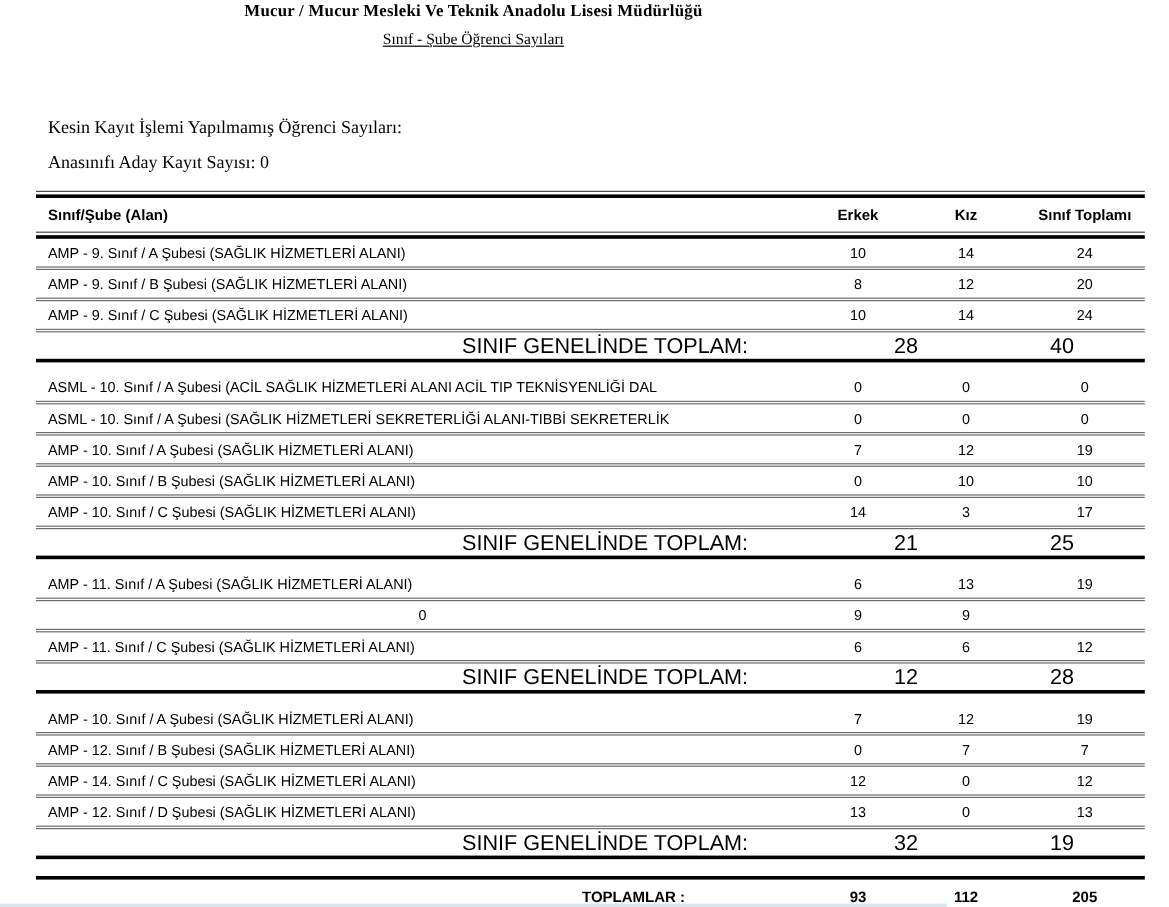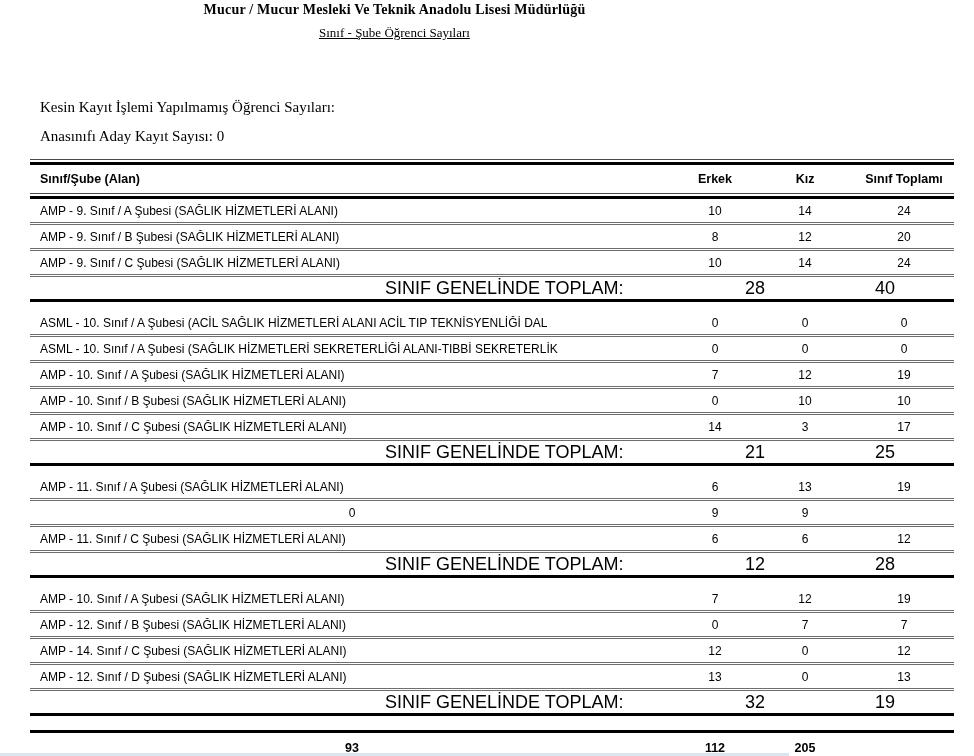--- a/index.html
+++ b/index.html
@@ -203,20 +203,21 @@
     <div class="c-num">32</div>
     <div class="c-num">19</div>
     <div class="c-num">51</div>
   </div>
 </div>
       </div>
 
     <div class="grand-spacer"></div>
     <div class="grand-block">
       <div class="grid-row grand-row">
+        <div class="c-label">TOPLAMLAR :</div>
         <div class="c-num">93</div>
         <div class="c-num">112</div>
         <div class="c-num">205</div>
       </div>
     </div>
   </div>
 
   <div class="bottom-edge"></div>
 </div>
 

